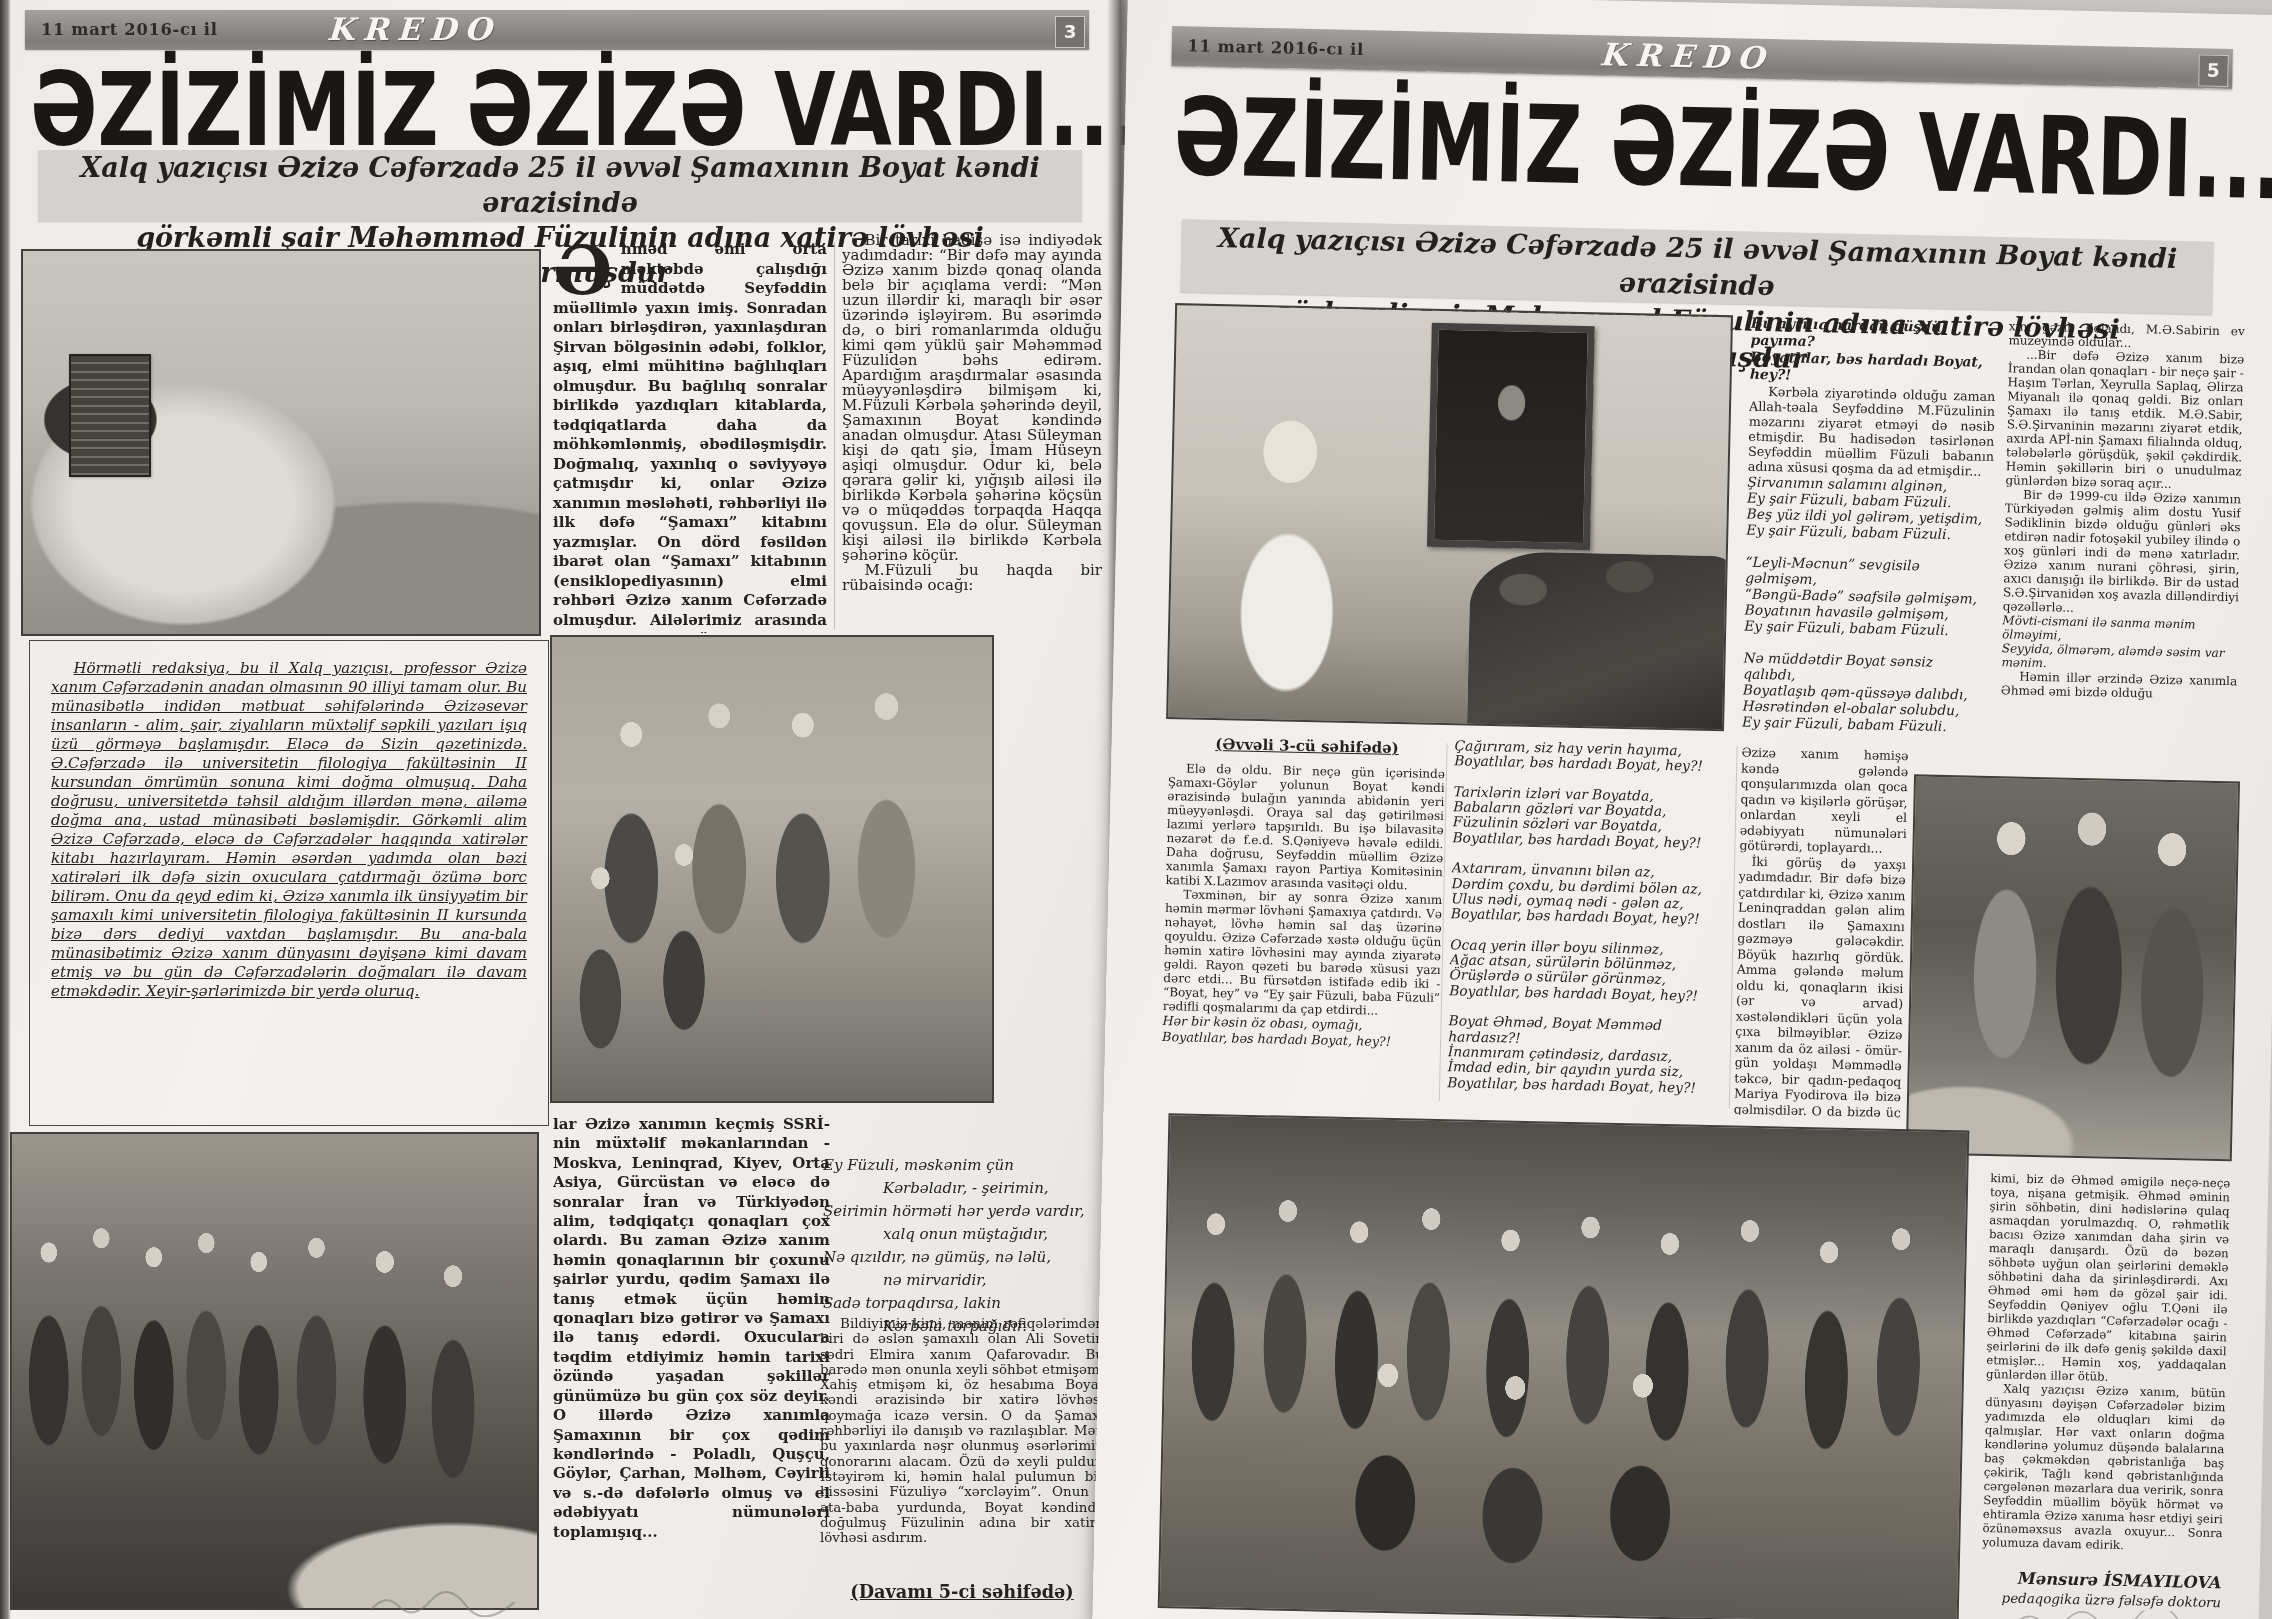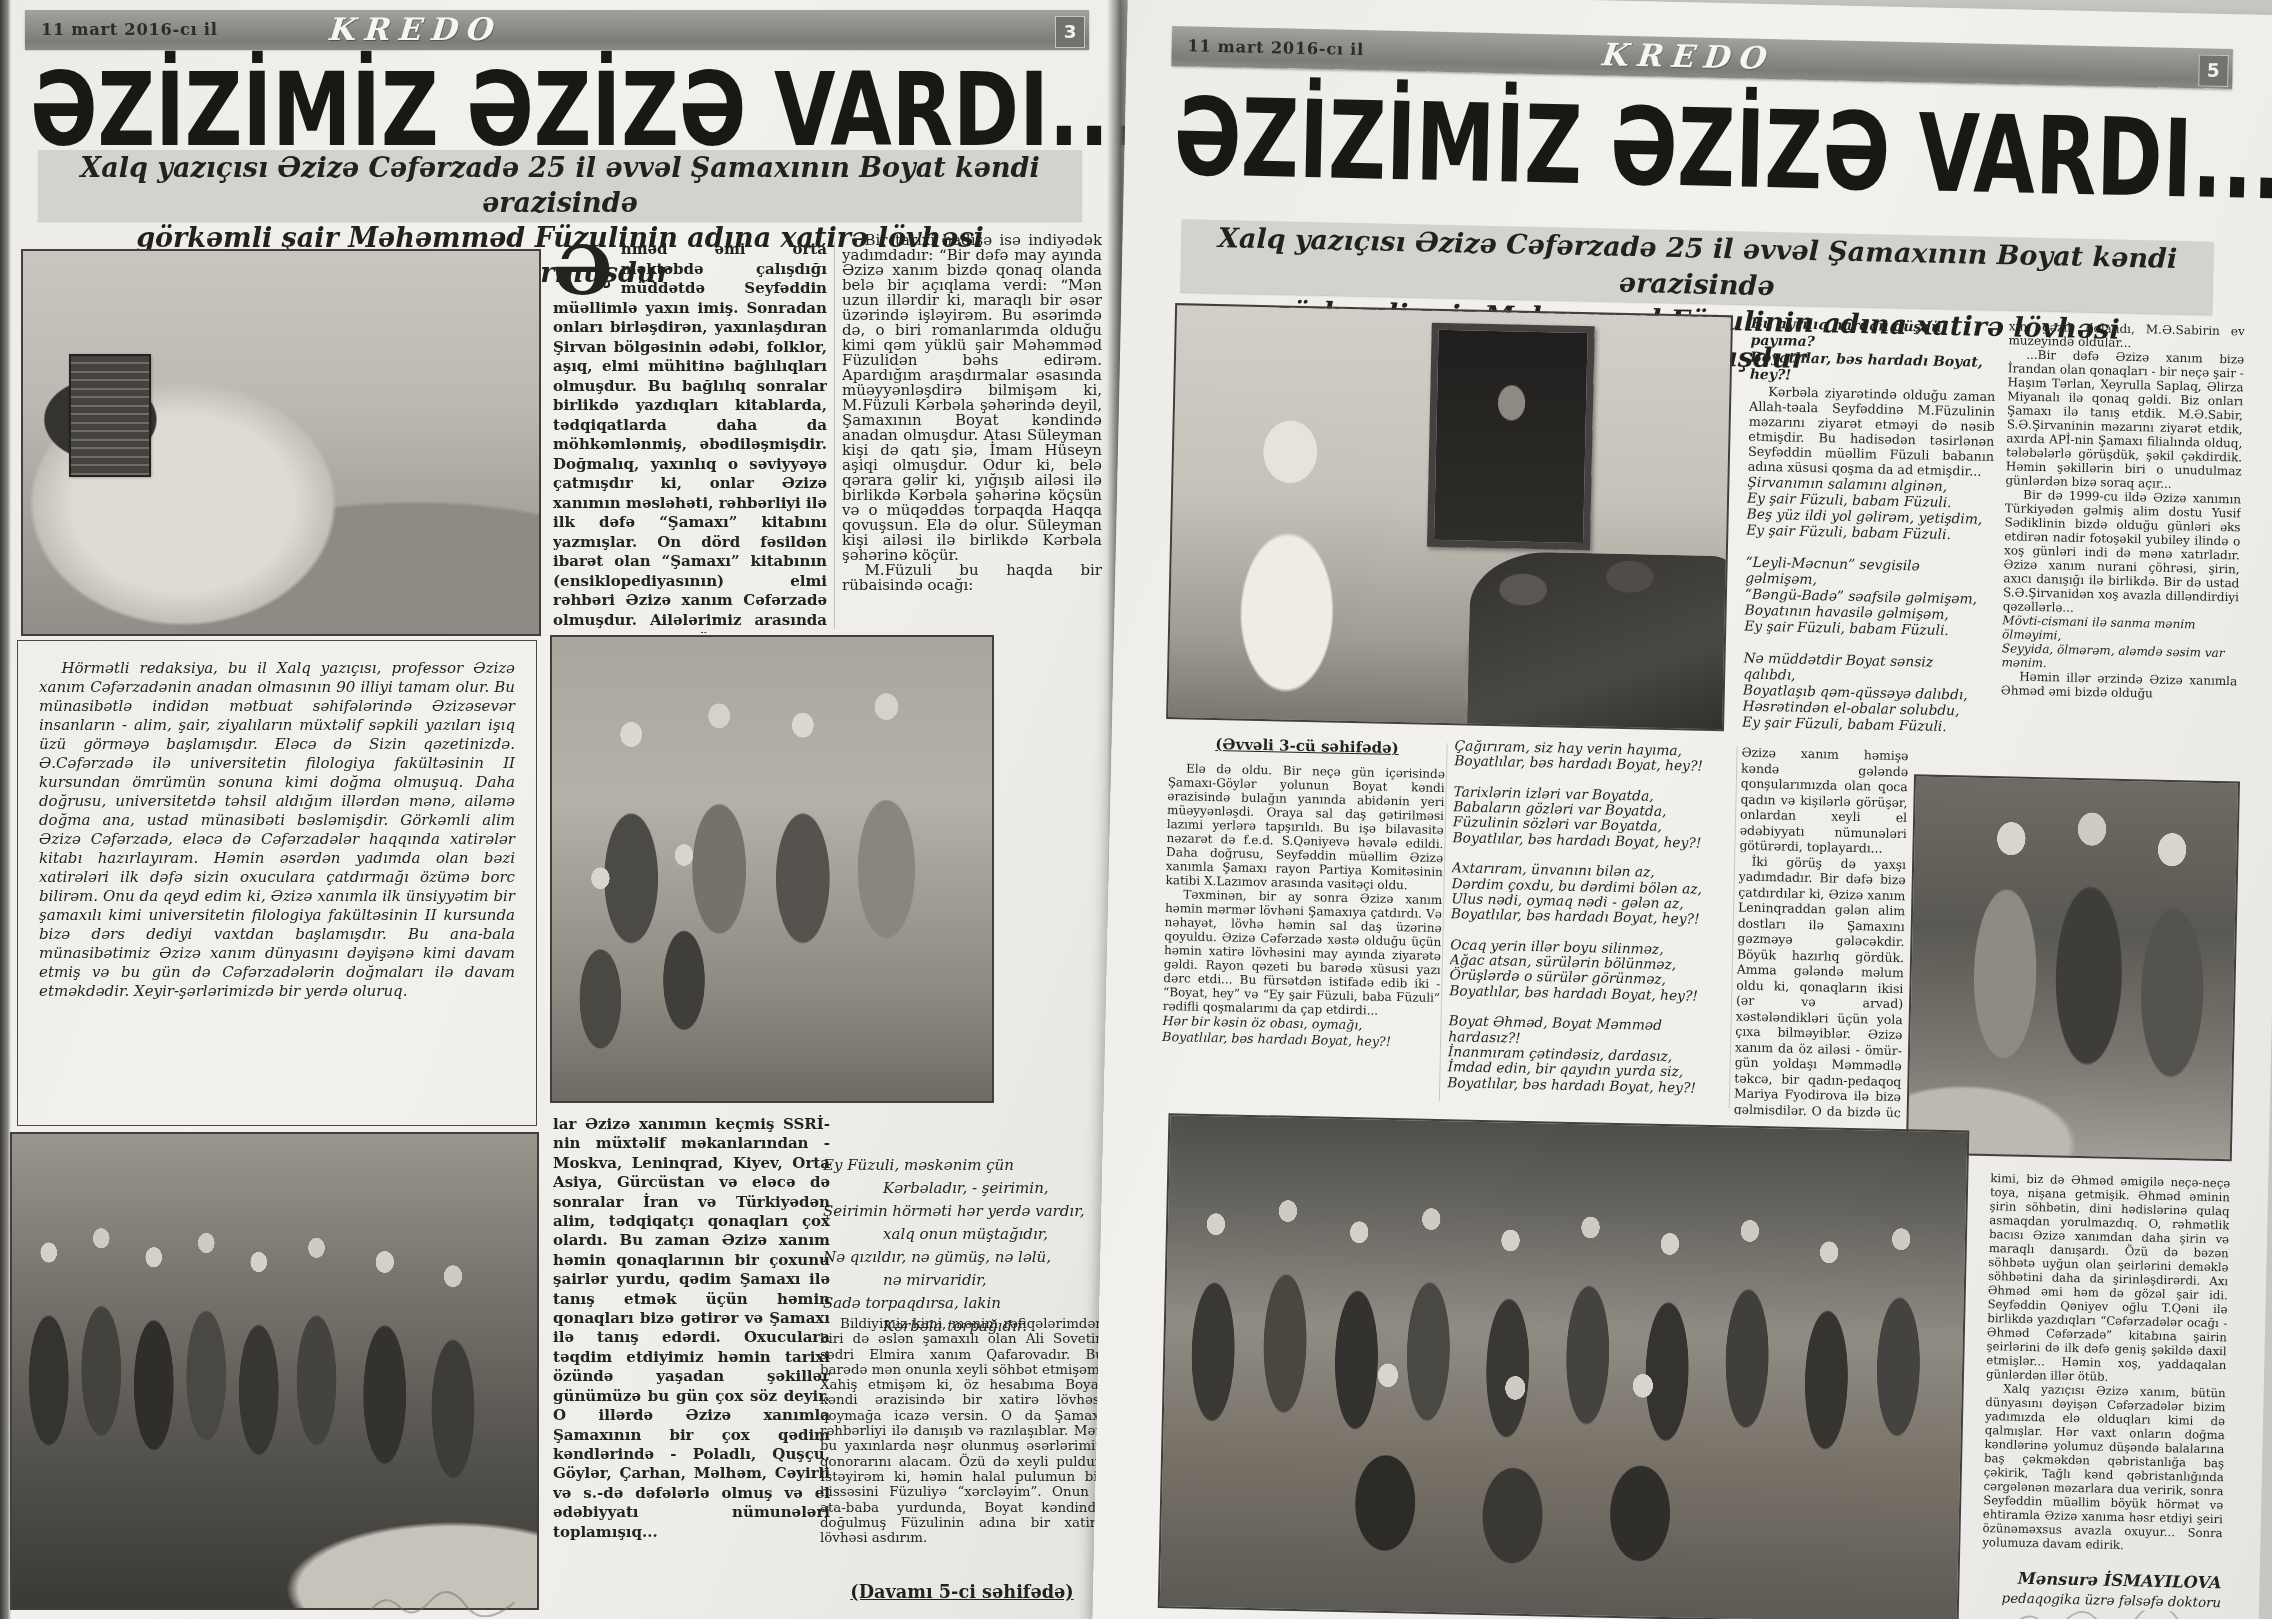--- a/index.html
+++ b/index.html
@@ -146,22 +146,22 @@
 
     <div class="headline" style="left:30px;top:59px;font-size:68px;transform:scale(1.17,1.5);transform-origin:left top;">ƏZİZİMİZ ƏZİZƏ VARDI...</div>
 
     <div class="subhead" style="left:38px;top:150px;width:1044px;height:72px;font-size:27px;line-height:35px;">Xalq yazıçısı Əzizə Cəfərzadə 25 il əvvəl Şamaxının Boyat kəndi ərazisində
 görkəmli şair Məhəmməd Füzulinin adına xatirə lövhəsi qoydurmuşdur</div>
 
     <div class="photo ph-monument" style="left:21px;top:249px;width:520px;height:387px;">
       <div class="plaque"></div>
     </div>
 
-    <div class="tx" style="left:17px;top:640px;width:520px;height:486px;border:1.4px solid #4a4845;box-sizing:border-box;
-         padding:18.4px 21px;font-style:italic;font-size:15px;line-height:19px;">
+    <div class="tx" style="left:29px;top:640px;width:520px;height:486px;border:1.4px solid #4a4845;box-sizing:border-box;
+         padding:18.4px 21px;font-style:italic;font-size:15px;line-height:19px;text-decoration:underline;">
       <p class="indent">Hörmətli redaksiya, bu il Xalq yazıçısı, professor Əzizə xanım Cəfərzadənin anadan olmasının 90 illiyi tamam olur. Bu münasibətlə indidən mətbuat səhifələrində Əzizəsevər insanların - alim, şair, ziyalıların müxtəlif səpkili yazıları işıq üzü görməyə başlamışdır. Eləcə də Sizin qəzetinizdə. Ə.Cəfərzadə ilə universitetin filologiya fakültəsinin II kursundan ömrümün sonuna kimi doğma olmuşuq. Daha doğrusu, universitetdə təhsil aldığım illərdən mənə, ailəmə doğma ana, ustad münasibəti bəsləmişdir. Görkəmli alim Əzizə Cəfərzadə, eləcə də Cəfərzadələr haqqında xatirələr kitabı hazırlayıram. Həmin əsərdən yadımda olan bəzi xatirələri ilk dəfə sizin oxuculara çatdırmağı özümə borc bilirəm. Onu da qeyd edim ki, Əzizə xanımla ilk ünsiyyətim bir şamaxılı kimi universitetin filologiya fakültəsinin II kursunda bizə dərs dediyi vaxtdan başlamışdır. Bu ana-bala münasibətimiz Əzizə xanım dünyasını dəyişənə kimi davam etmiş və bu gün də Cəfərzadələrin doğmaları ilə davam etməkdədir. Xeyir-şərlərimizdə bir yerdə oluruq.</p>
     </div>
 
     <div class="photo ph-crowd-left" style="left:10px;top:1132px;width:529px;height:478px;"></div>
 
     <div class="tx bold-serif" style="left:553px;top:240px;width:274px;height:393px;font-size:15px;line-height:19.5px;">
       <span class="dropcap">Ə</span><span>hməd əmi orta məktəbdə çalışdığı müddətdə Seyfəddin müəllimlə yaxın imiş. Sonradan onları birləşdirən, yaxınlaşdıran Şirvan bölgəsinin ədəbi, folklor, aşıq, elmi mühitinə bağlılıqları olmuşdur. Bu bağlılıq sonralar birlikdə yazdıqları kitablarda, tədqiqatlarda daha da möhkəmlənmiş, əbədiləşmişdir. Doğmalıq, yaxınlıq o səviyyəyə çatmışdır ki, onlar Əzizə xanımın məsləhəti, rəhbərliyi ilə ilk dəfə “Şamaxı” kitabını yazmışlar. On dörd fəsildən ibarət olan “Şamaxı” kitabının (ensiklopediyasının) elmi rəhbəri Əzizə xanım Cəfərzadə olmuşdur. Ailələrimiz arasında olan belə isti münasibət Əzizə xanımı bizim evimizə, ailəmizə daha da bağlamışdır. O zaman-</span>
     </div>
 
     <div class="photo ph-family" style="left:550px;top:635px;width:444px;height:468px;"></div>

